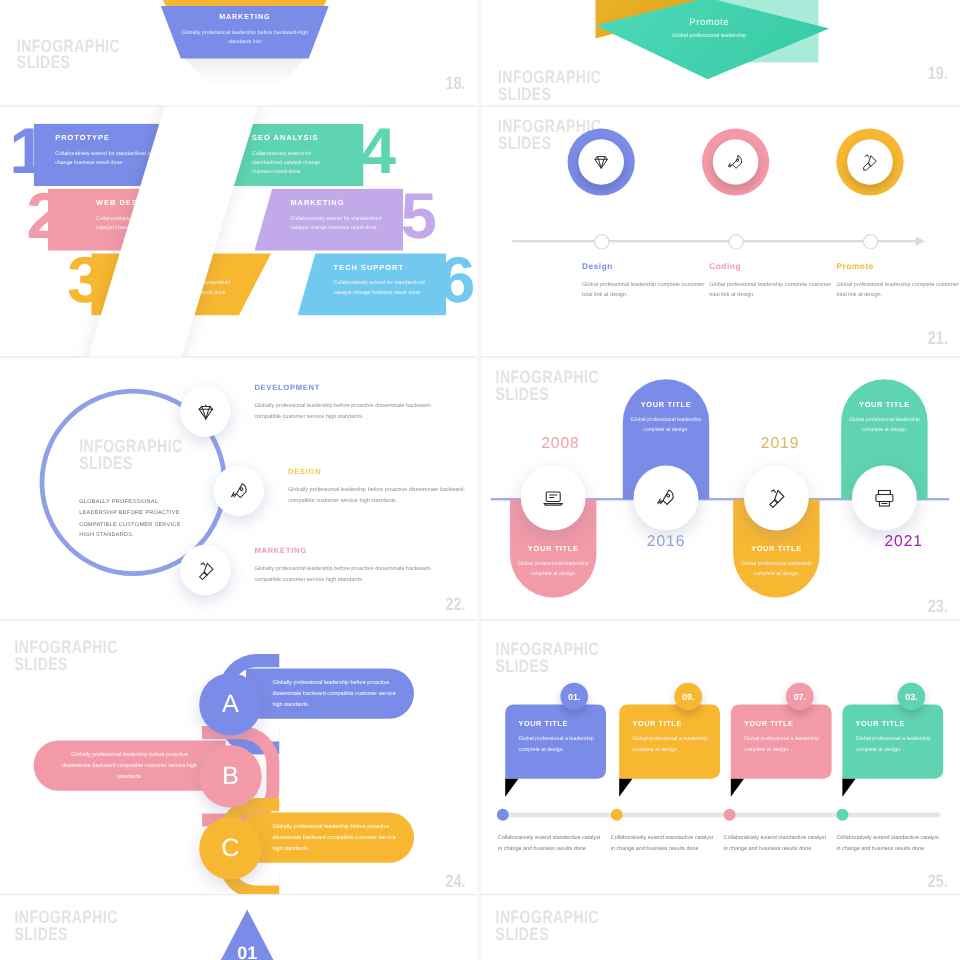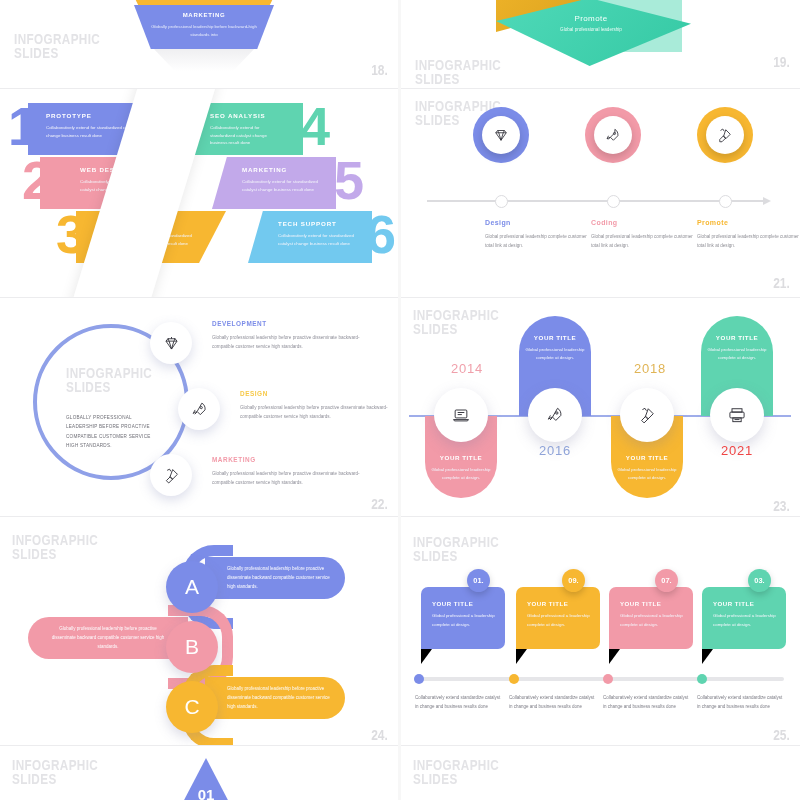--- a/index.html
+++ b/index.html
@@ -335,24 +335,24 @@
     </div>
     <div class="tick" style="left:309px;top:90px;">
       <svg width="20" height="20" viewBox="0 0 24 24" fill="none" stroke="#2b2b33" stroke-width="1.1">
         <rect x="6" y="4.5" width="12" height="4"></rect>
           <rect x="3.5" y="8.5" width="17" height="7" rx="1.2"></rect>
           <rect x="7" y="15.5" width="10" height="4.5"></rect>
           <path d="M9 17.5h6"></path>
       </svg>
     </div>
 
-    <div class="yr" style="left:50px;top:63px;color:#f0a0ab;">2014</div>
+    <div class="yr" style="left:50px;top:63px;color:#f0a0ab;">2008</div>
     <div class="yr" style="left:138px;top:145px;color:#8fa3d8;">2016</div>
-    <div class="yr" style="left:233px;top:63px;color:#e0b455;">2018</div>
-    <div class="yr" style="left:320px;top:145px;color:#ef4444;">2021</div>
+    <div class="yr" style="left:233px;top:63px;color:#e0b455;">2019</div>
+    <div class="yr" style="left:336px;top:145px;color:#a21caf;">2021</div>
 
     <div class="pgnum" style="right:10px;bottom:2px;font-size:15px;">23.</div>
   </div>
 
   <div class="slide" id="s24">
     <div class="wm" style="left:12px;top:16px;font-size:15px;"><span>INFOGRAPHIC</span><br><span>SLIDES</span></div>
 
     <div class="hook" style="left:182px;top:28px;width:40px;height:62px;border:11px solid #7b8ce8;border-right:none;border-radius:32px 0 0 32px;"></div>
     <div class="pill" style="left:205px;top:40px;width:140px;background:#7b8ce8;border-radius:0 21px 21px 0;">
       <div class="p" style="left:22px;right:14px;">Globally professional leadership before proactive disseminate backward compatible customer service high standards.</div>

